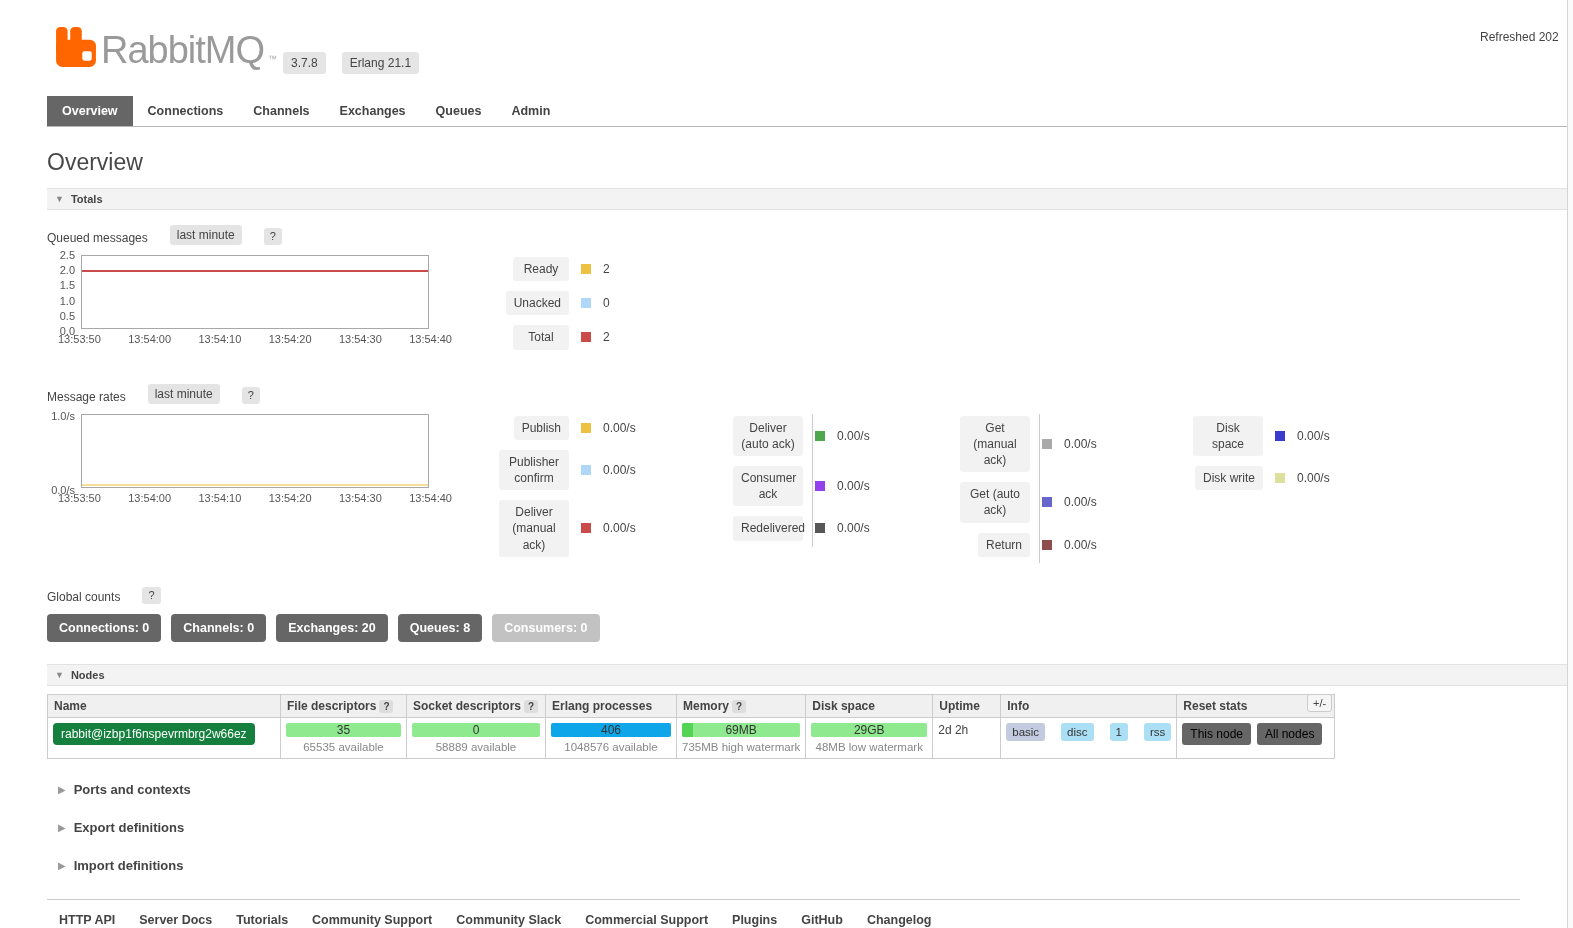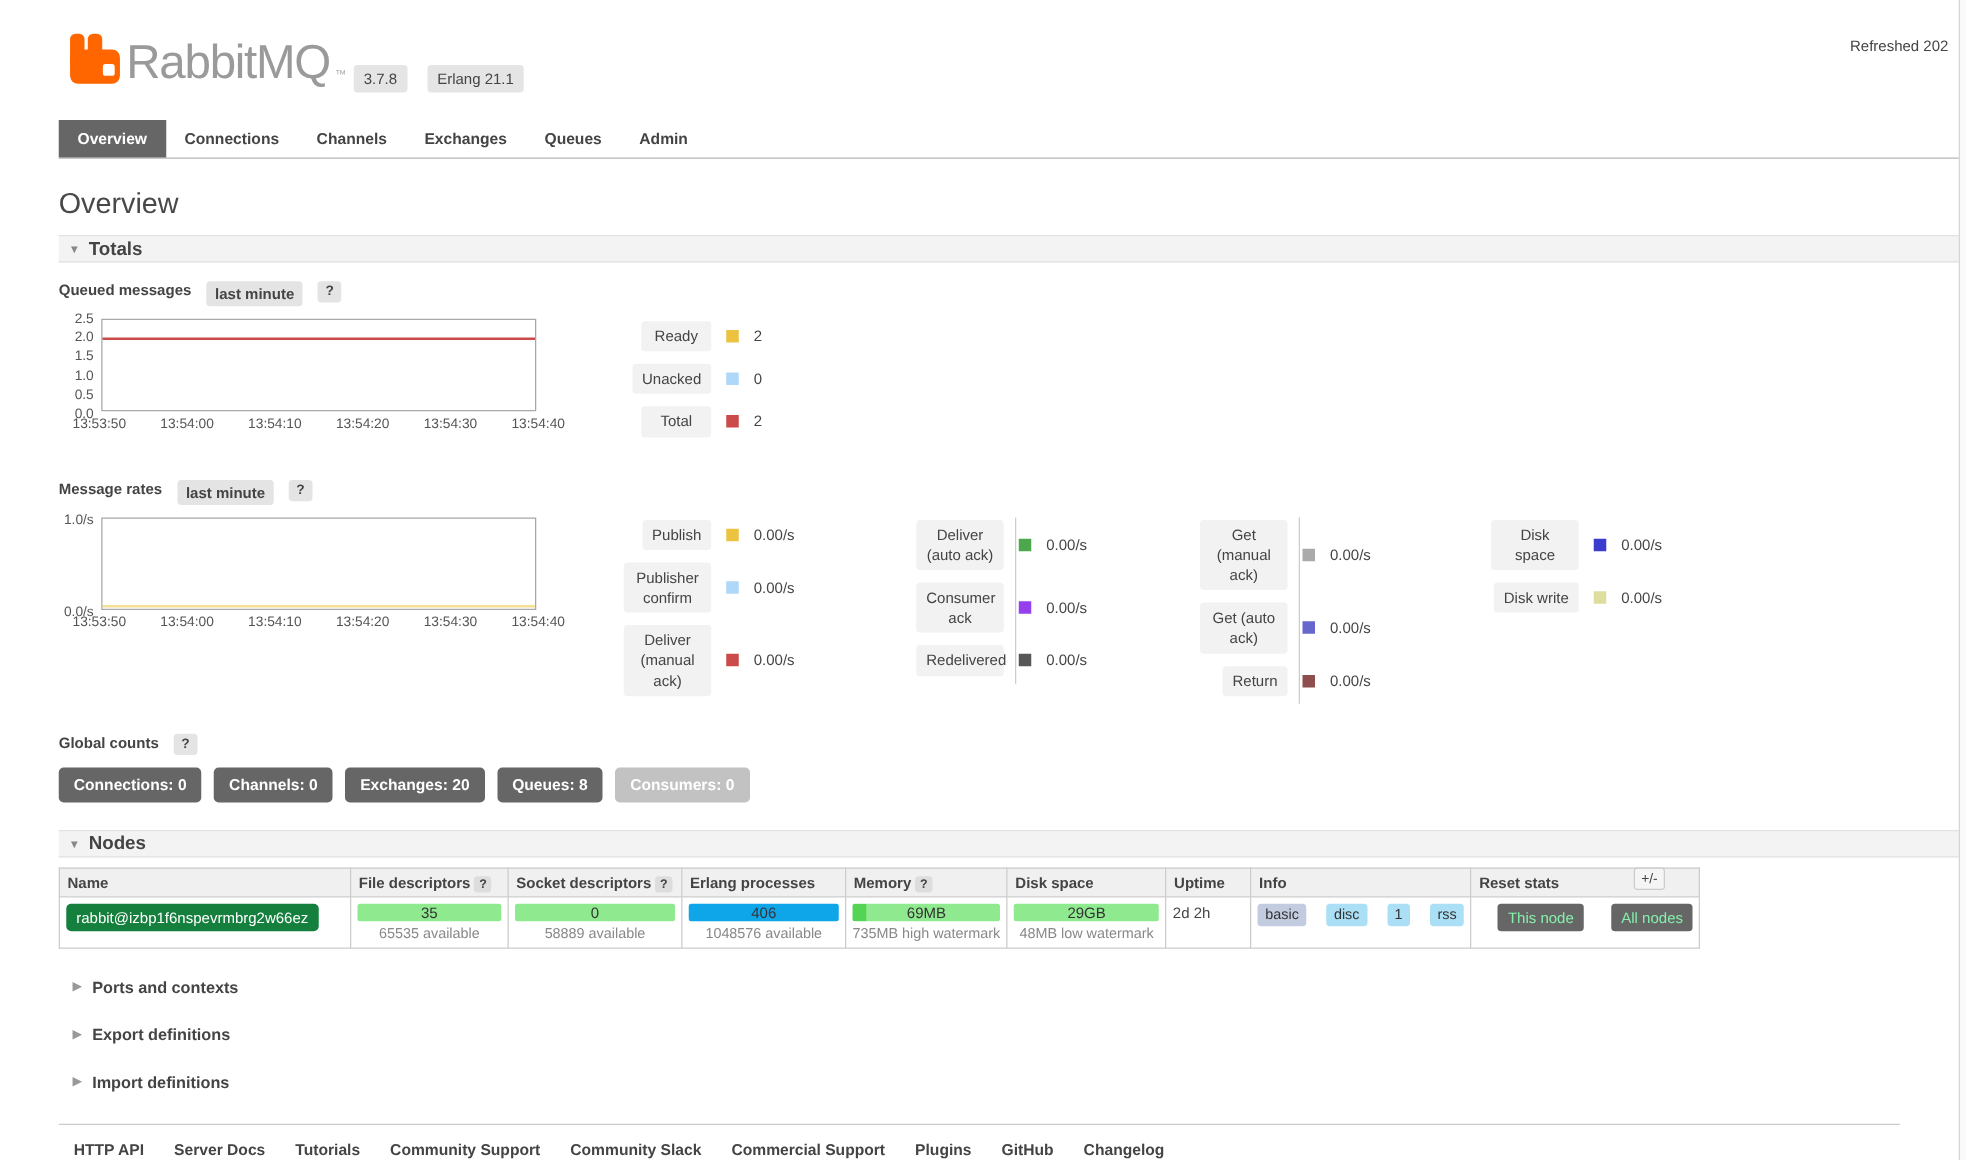--- a/index.html
+++ b/index.html
@@ -20,22 +20,22 @@
   .refreshed { position:absolute; left:1480px; top:30px; white-space:nowrap; color:#444; }
   
   .navbar { margin:0 5px 0 47px; border-bottom:1px solid #b7b7b7; display:flex; }
   .tab { padding:8px 15px; font-weight:bold; color:#444; cursor:pointer; font-size:12.5px; }
   .tab.active { background:#666; color:#fff; }
   
   .page-title { font-size:23px; font-weight:normal; color:#484848; margin:22px 0 12px 47px; }
   .section-bar { margin:0 5px 0 47px; background:#f3f3f3; border-top:1px solid #e2e2e2; border-bottom:1px solid #e2e2e2;
     height:22px; display:flex; align-items:center; gap:7px; padding-left:8px; cursor:pointer; }
   .tri-exp { color:#888; font-size:9px; }
-  .sec-label { font-weight:bold; color:#444; font-size:15px; }
-  .metric-row { display:flex; align-items:flex-start; gap:12px; margin:15px 0 10px 47px;font-weight:bold; }
+  .sec-label { font-weight:bold; color:#444; font-size:11px; }
+  .metric-row { display:flex; align-items:flex-end; gap:22px; margin:15px 0 10px 47px; }
   .chip-sm { background:#e4e4e4; border-radius:3px; padding:3px 7px; cursor:pointer; color:#444; }
   .help { background:#e4e4e4; border-radius:3px; padding:3px 6px; cursor:pointer; color:#444; font-size:11px; line-height:1; }
   
   .chart-flex { display:flex; margin-left:47px; align-items:flex-start; }
   .yaxis { position:relative; width:34px; height:76px; flex:none; }
   .yaxis span { position:absolute; right:6px; transform:translateY(-50%); font-size:11px; color:#555; white-space:nowrap; }
   .plot { width:348px; height:74px; border:1px solid #a8a8a8; position:relative; background:#fff; }
   .hline { position:absolute; left:0; right:0; height:2px; }
   .xaxis { display:flex; justify-content:space-between; width:394px; margin-left:-23px; margin-top:4px; font-size:11px; color:#555; }
   .xaxis span { white-space:nowrap; }
@@ -62,21 +62,21 @@
   table.nodes th .help { font-size:10px; padding:1px 4px; margin-left:3px; background:#ddd; }
   table.nodes td { padding:5px; vertical-align:top; }
   .name-badge { display:inline-block; background:#15803d; color:#fff; border-radius:4px; padding:4px 8px; cursor:pointer; white-space:nowrap; }
   .bar { position:relative; border-radius:2px; text-align:center; padding:0 0; color:#333; overflow:hidden; }
   .bar .fill { position:absolute; left:0; top:0; bottom:0; }
   .bar .bar-text { position:relative; }
   .sub { text-align:center; color:#888; font-size:11.5px; padding-top:4px; white-space:nowrap; overflow:visible; }
   .info-badges { display:flex; gap:16px; }
   .ibadge { border-radius:3px; padding:3px 6px; font-size:11.5px; color:#333; }
   .reset-btns { display:flex; gap:6px; }
-  .btn-dark { background:#666; color:#86efac; border-radius:3px; padding:4px 8px; cursor:pointer; display:inline-block; white-space:nowrap;margin-left:16px; }
+  .btn-dark { background:#666; color:#000000; border-radius:3px; padding:4px 8px; cursor:pointer; display:inline-block; white-space:nowrap; }
   .plus-minus { position:absolute; left:1260px; top:0; border:1px solid #ccc; background:#f5f5f5; border-radius:3px; padding:2px 5px; font-size:11px; cursor:pointer; }
   
   .collapsed-row { display:flex; align-items:center; gap:8px; margin:23px 0 0 58px; cursor:pointer; }
   .collapsed-row .tri-col { color:#999; font-size:10px; }
   .collapsed-row .lbl { font-weight:bold; font-size:13px; color:#444; }
   .footer { margin:26px 53px 0 47px; border-top:1px solid #ccc; padding:13px 0 0 12px; display:flex; gap:24px; }
   .footer span { font-weight:bold; color:#444; font-size:12.5px; cursor:pointer; white-space:nowrap; }
   .scroll-track { position:absolute; top:0; right:0; width:6px; height:100%; border-left:1px solid #d5d5d5; background:#fafafa; }
 </style>
 </head>

